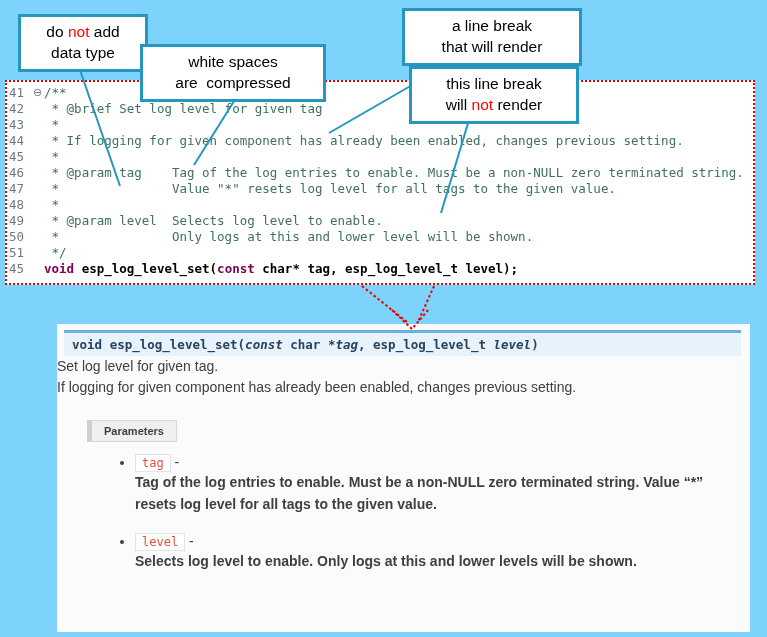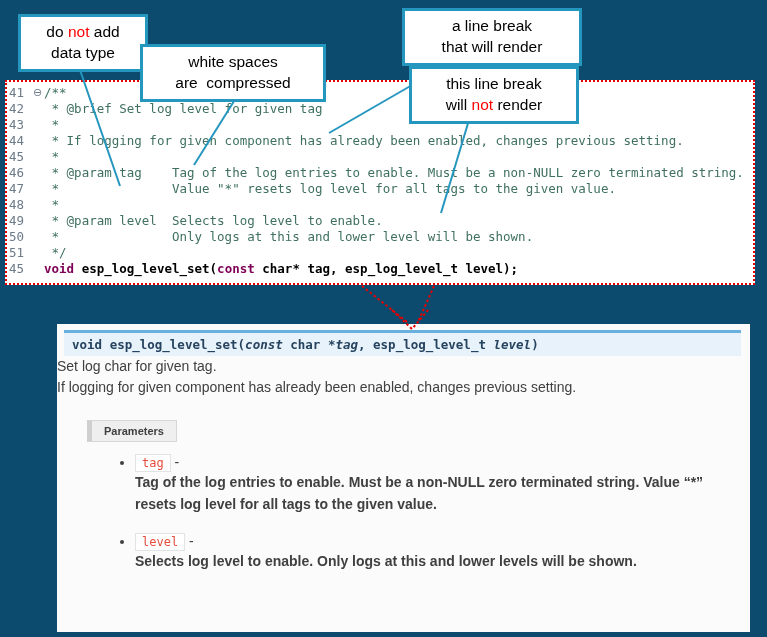--- a/index.html
+++ b/index.html
@@ -1,16 +1,16 @@
 <!DOCTYPE html>
 <html><head>
 <meta charset="utf-8">
 <style>
   html,body{margin:0;padding:0;background:#ffffff;font-family:"Liberation Sans",sans-serif;}
-  .canvas{position:relative;width:767px;height:637px;background:#0c4a6e;overflow:hidden;}
+  .canvas{position:relative;width:767px;height:637px;background:#7dd3fc;overflow:hidden;}
 
   
   .overlay{position:absolute;left:0;top:0;width:767px;height:637px;pointer-events:none;z-index:5;}
   .conn{stroke:#2596be;stroke-width:2;}
   .red-dot{stroke:#e60000;stroke-width:2;stroke-dasharray:2.5,2.5;fill:none;}
 
   
   .callout{position:absolute;z-index:10;background:#ffffff;border:3px solid #2596be;
            text-align:center;font-size:15.5px;color:#000;padding:5px 8px;line-height:1.35;}
   .callout div{white-space:pre;}
@@ -146,21 +146,21 @@
       </div>
       <div class="cl">
         <span class="ln">45</span>
         <span class="fold"></span>
         <span class="ct"><span class="kw">void</span><span class="pl"> </span><span class="fn">esp_log_level_set</span><span class="pl">(</span><span class="kw">const</span><span class="pl"> char* tag, esp_log_level_t level);</span></span>
       </div>
     </div>
 
   <div class="docs">
     <div class="sig"><span class="s-kw">void </span><span class="s-name">esp_log_level_set</span><span class="s-pl">(</span><span class="s-ki">const</span><span class="s-pl"> char *</span><span class="s-pn">tag</span><span class="s-pl">, esp_log_level_t </span><span class="s-pn">level</span><span class="s-pl">)</span></div>
-    <p class="brief">Set log char for given tag.</p>
+    <p class="brief">Set log level for given tag.</p>
     <p class="detail">If logging for given component has already been enabled, changes previous setting.</p>
     <div class="params-label">Parameters</div>
     <ul class="params">
         <li>
           <div><code class="chip">tag</code><span class="pdash"> -</span></div>
           <div class="pdesc">Tag of the log entries to enable. Must be a non-NULL zero terminated string. Value “*” resets log level for all tags to the given value.</div>
         </li>
         <li>
           <div><code class="chip">level</code><span class="pdash"> -</span></div>
           <div class="pdesc">Selects log level to enable. Only logs at this and lower levels will be shown.</div>

